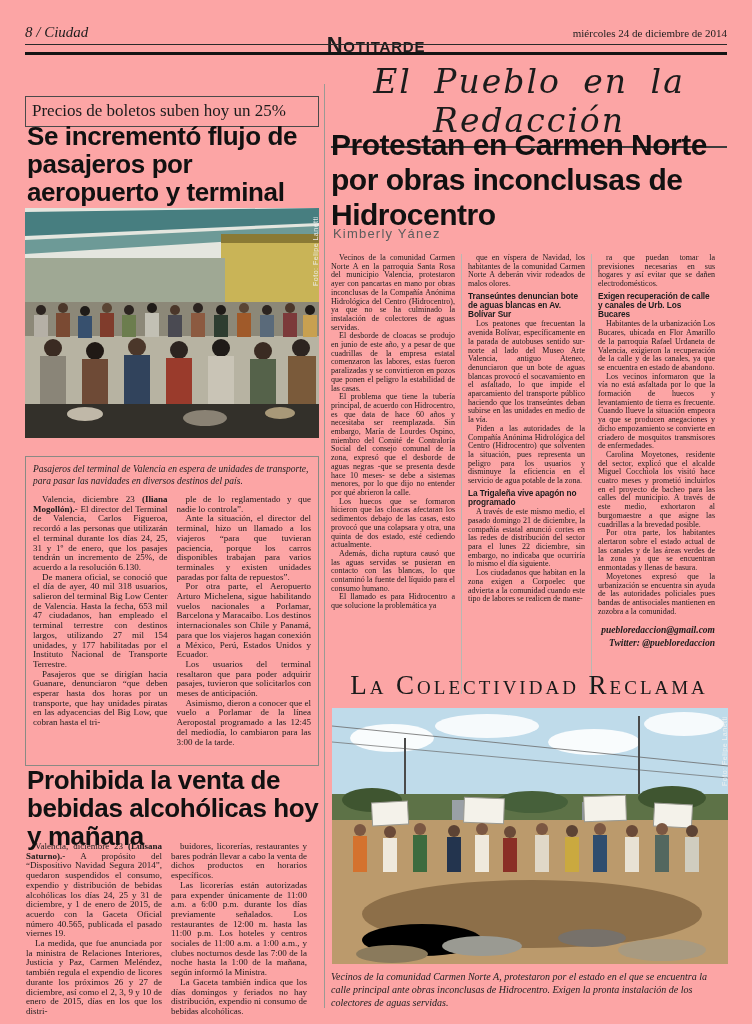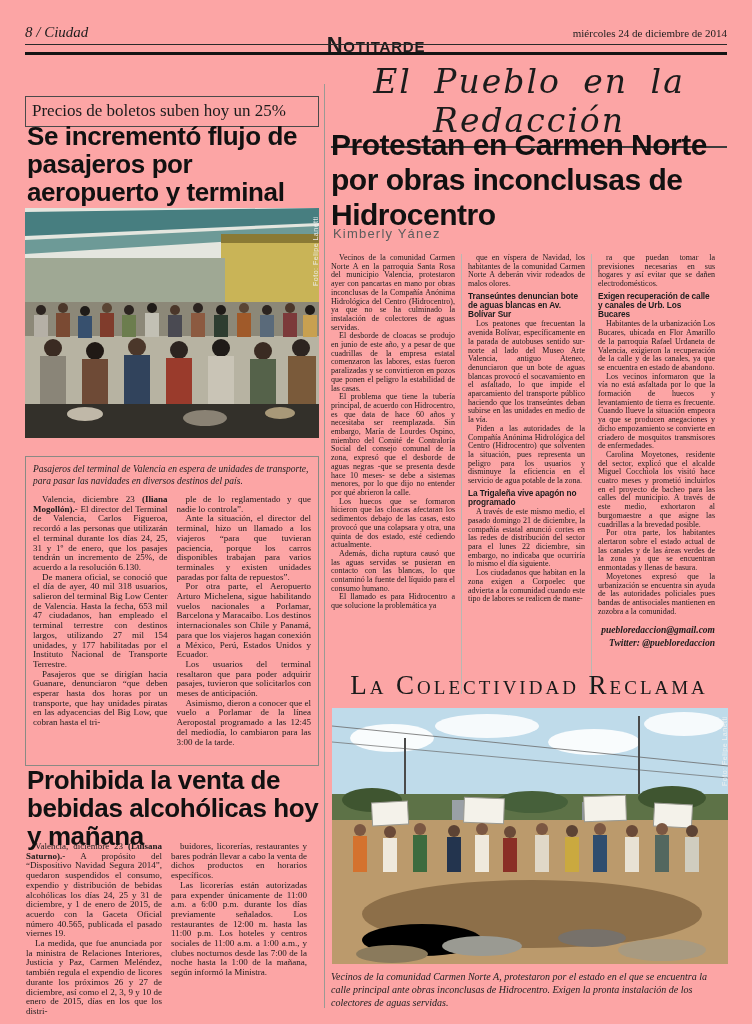--- a/index.html
+++ b/index.html
@@ -173,20 +173,21 @@
     <h1 class="headline-lg headline-2">Prohibida la venta de bebidas alcohólicas hoy y mañana</h1>
 
     <div class="cols2 cols-a2">
       <div class="col">
           <p class="para">Valencia, diciembre 23 <b>(Luisana Saturno).-</b> A propósito del “Dispositivo Navidad Segura 2014”, quedaron suspendidos el consumo, expendio y distribución de bebidas alcohólicas los días 24, 25 y 31 de diciembre, y 1 de enero de 2015, de acuerdo con la Gaceta Oficial número 40.565, publicada el pasado viernes 19.</p>
           <p class="para">La medida, que fue anunciada por la ministra de Relaciones Interiores, Justicia y Paz, Carmen Meléndez, también regula el expendio de licores durante los próximos 26 y 27 de diciembre, así como el 2, 3, 9 y 10 de enero de 2015, días en los que los distri-</p>
         </div>
       <div class="col">
           <p class="para">buidores, licorerías, restaurantes y bares podrán llevar a cabo la venta de dichos productos en horarios específicos.</p>
           <p class="para">Las licorerías están autorizadas para expender únicamente de 11:00 a.m. a 6:00 p.m. durante los días previamente señalados. Los restaurantes de 12:00 m. hasta las 11:00 p.m. Los hoteles y centros sociales de 11:00 a.m. a 1:00 a.m., y clubes nocturnos desde las 7:00 de la noche hasta la 1:00 de la mañana, según informó la Ministra.</p>
+          <p class="para">La Gaceta también indica que los días domingos y feriados no hay distribución, expendio ni consumo de bebidas alcohólicas.</p>
         </div>
     </div>
 
   </section>
 
   <section class="right-region">
 
     <div class="pueblo-title">El Pueblo en la Redacción</div>
 
     <h1 class="headline-x">Protestan en Carmen Norte por obras inconclusas de Hidrocentro</h1>

